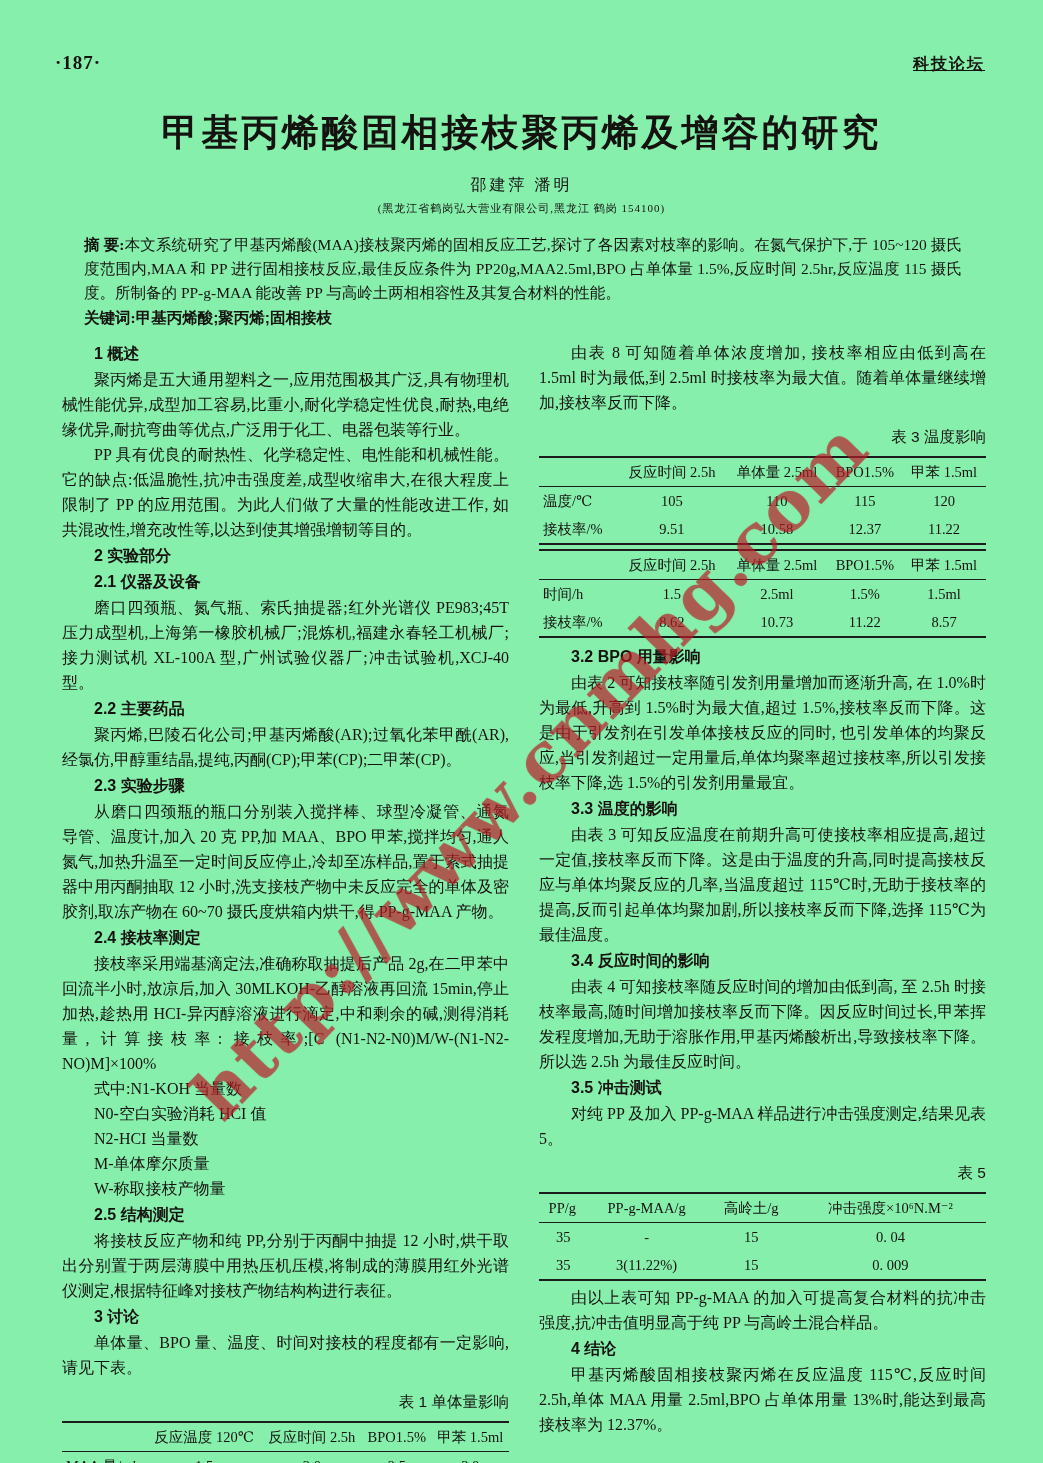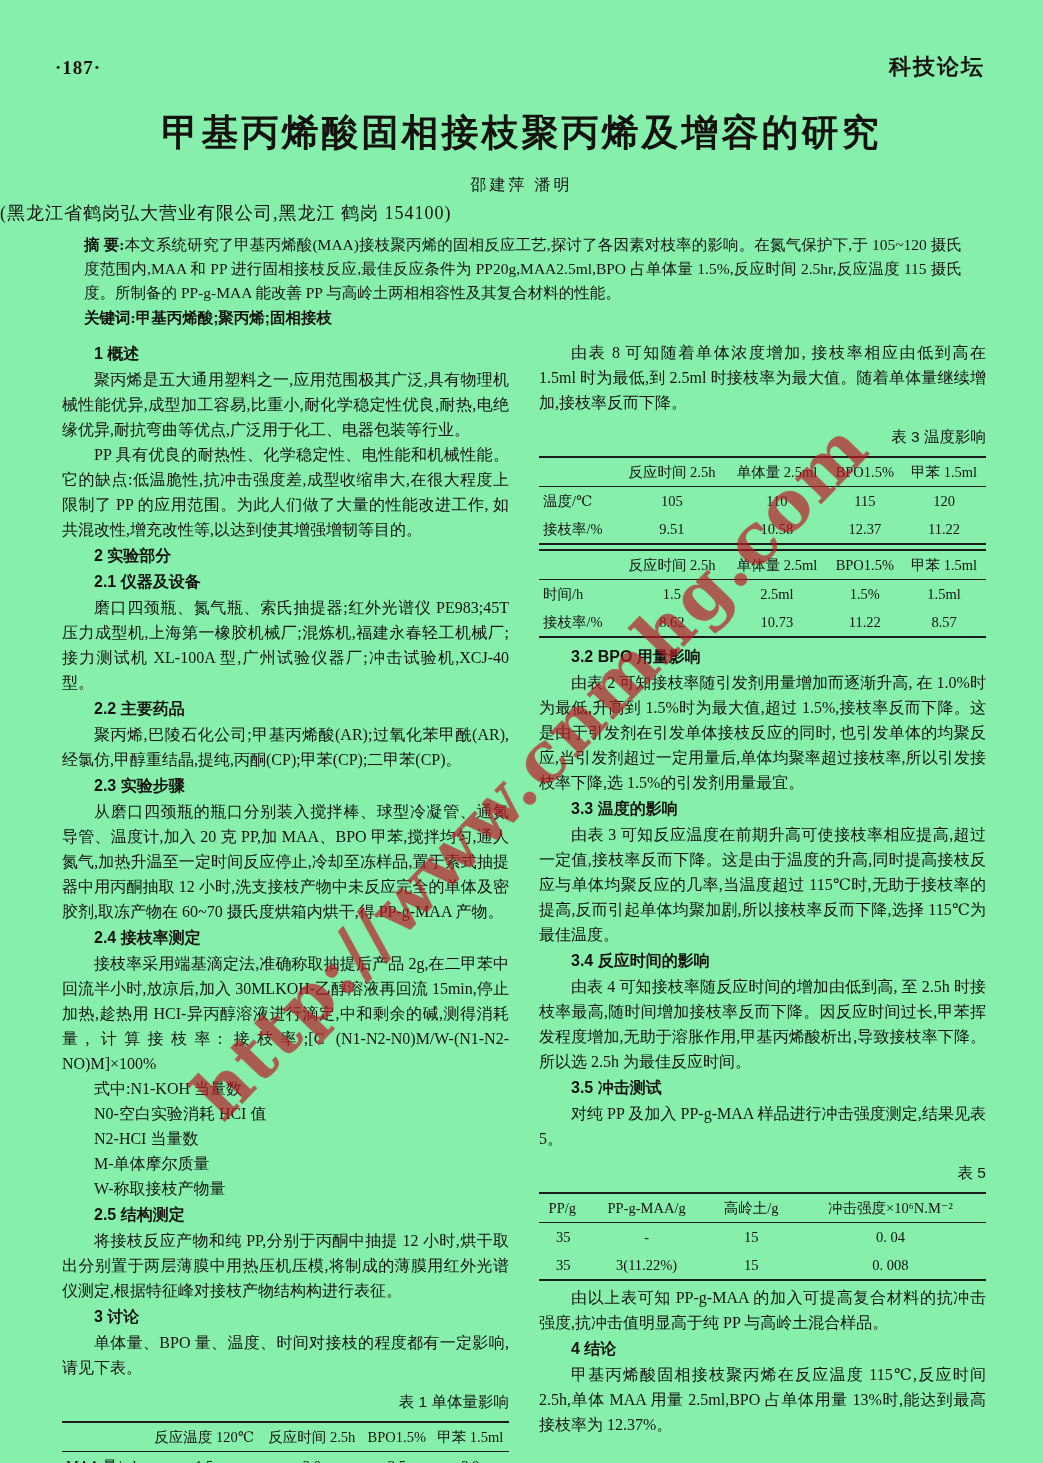--- a/index.html
+++ b/index.html
@@ -11,35 +11,35 @@
     overflow:hidden;
     font-family:"Liberation Serif","DejaVu Serif",serif;
     color:#151310;
   }
   
   .runhead{
     position:absolute;top:52px;left:55px;right:58px;
     display:flex;justify-content:space-between;align-items:baseline;
   }
   .pageno{font-size:19px;font-weight:bold;letter-spacing:1px;}
-  .column-name{font-size:22px;font-weight:bold;letter-spacing:2px;}
+  .column-name{font-size:16px;font-weight:bold;letter-spacing:2px;text-decoration:underline;}
   
   .title{
     position:absolute;top:108px;left:0;right:0;
     text-align:center;font-size:37px;font-weight:bold;
     letter-spacing:3px;
     font-family:"Liberation Sans","DejaVu Sans",sans-serif;
   }
   .authors{
     position:absolute;top:175px;left:0;right:0;
     text-align:center;font-size:16px;font-weight:normal;letter-spacing:3px;
   }
   .affil{
     position:absolute;top:201px;left:0;right:0;
-    font-size:18px;letter-spacing:1px;
+    text-align:center;font-size:11px;letter-spacing:1px;
   }
   
   .abstract{
     position:absolute;top:233px;left:84px;width:878px;
     font-size:15.5px;line-height:24px;text-align:justify;
   }
   .abstract .b{font-weight:bold;}
   .kw{margin-top:1px;font-weight:bold;font-family:"Liberation Sans","DejaVu Sans",sans-serif;}
   .kw .b{font-weight:bold;font-family:Liberation Serif, serif;}
   
@@ -232,21 +232,21 @@
             <tr>
               <td>35</td>
               <td>-</td>
               <td>15</td>
               <td>0. 04</td>
             </tr>
             <tr>
               <td>35</td>
               <td>3(11.22%)</td>
               <td>15</td>
-              <td>0. 008</td>
+              <td>0. 009</td>
             </tr>
           </tbody>
       </table>
 
       <p style="margin-top:4px;">由以上表可知 PP-g-MAA 的加入可提高复合材料的抗冲击强度,抗冲击值明显高于纯 PP 与高岭土混合样品。</p>
       <div class="hd">4 结论</div>
       <p>甲基丙烯酸固相接枝聚丙烯在反应温度 115℃,反应时间 2.5h,单体 MAA 用量 2.5ml,BPO 占单体用量 13%时,能达到最高接枝率为 12.37%。</p>
 
     </div>
   </div>

